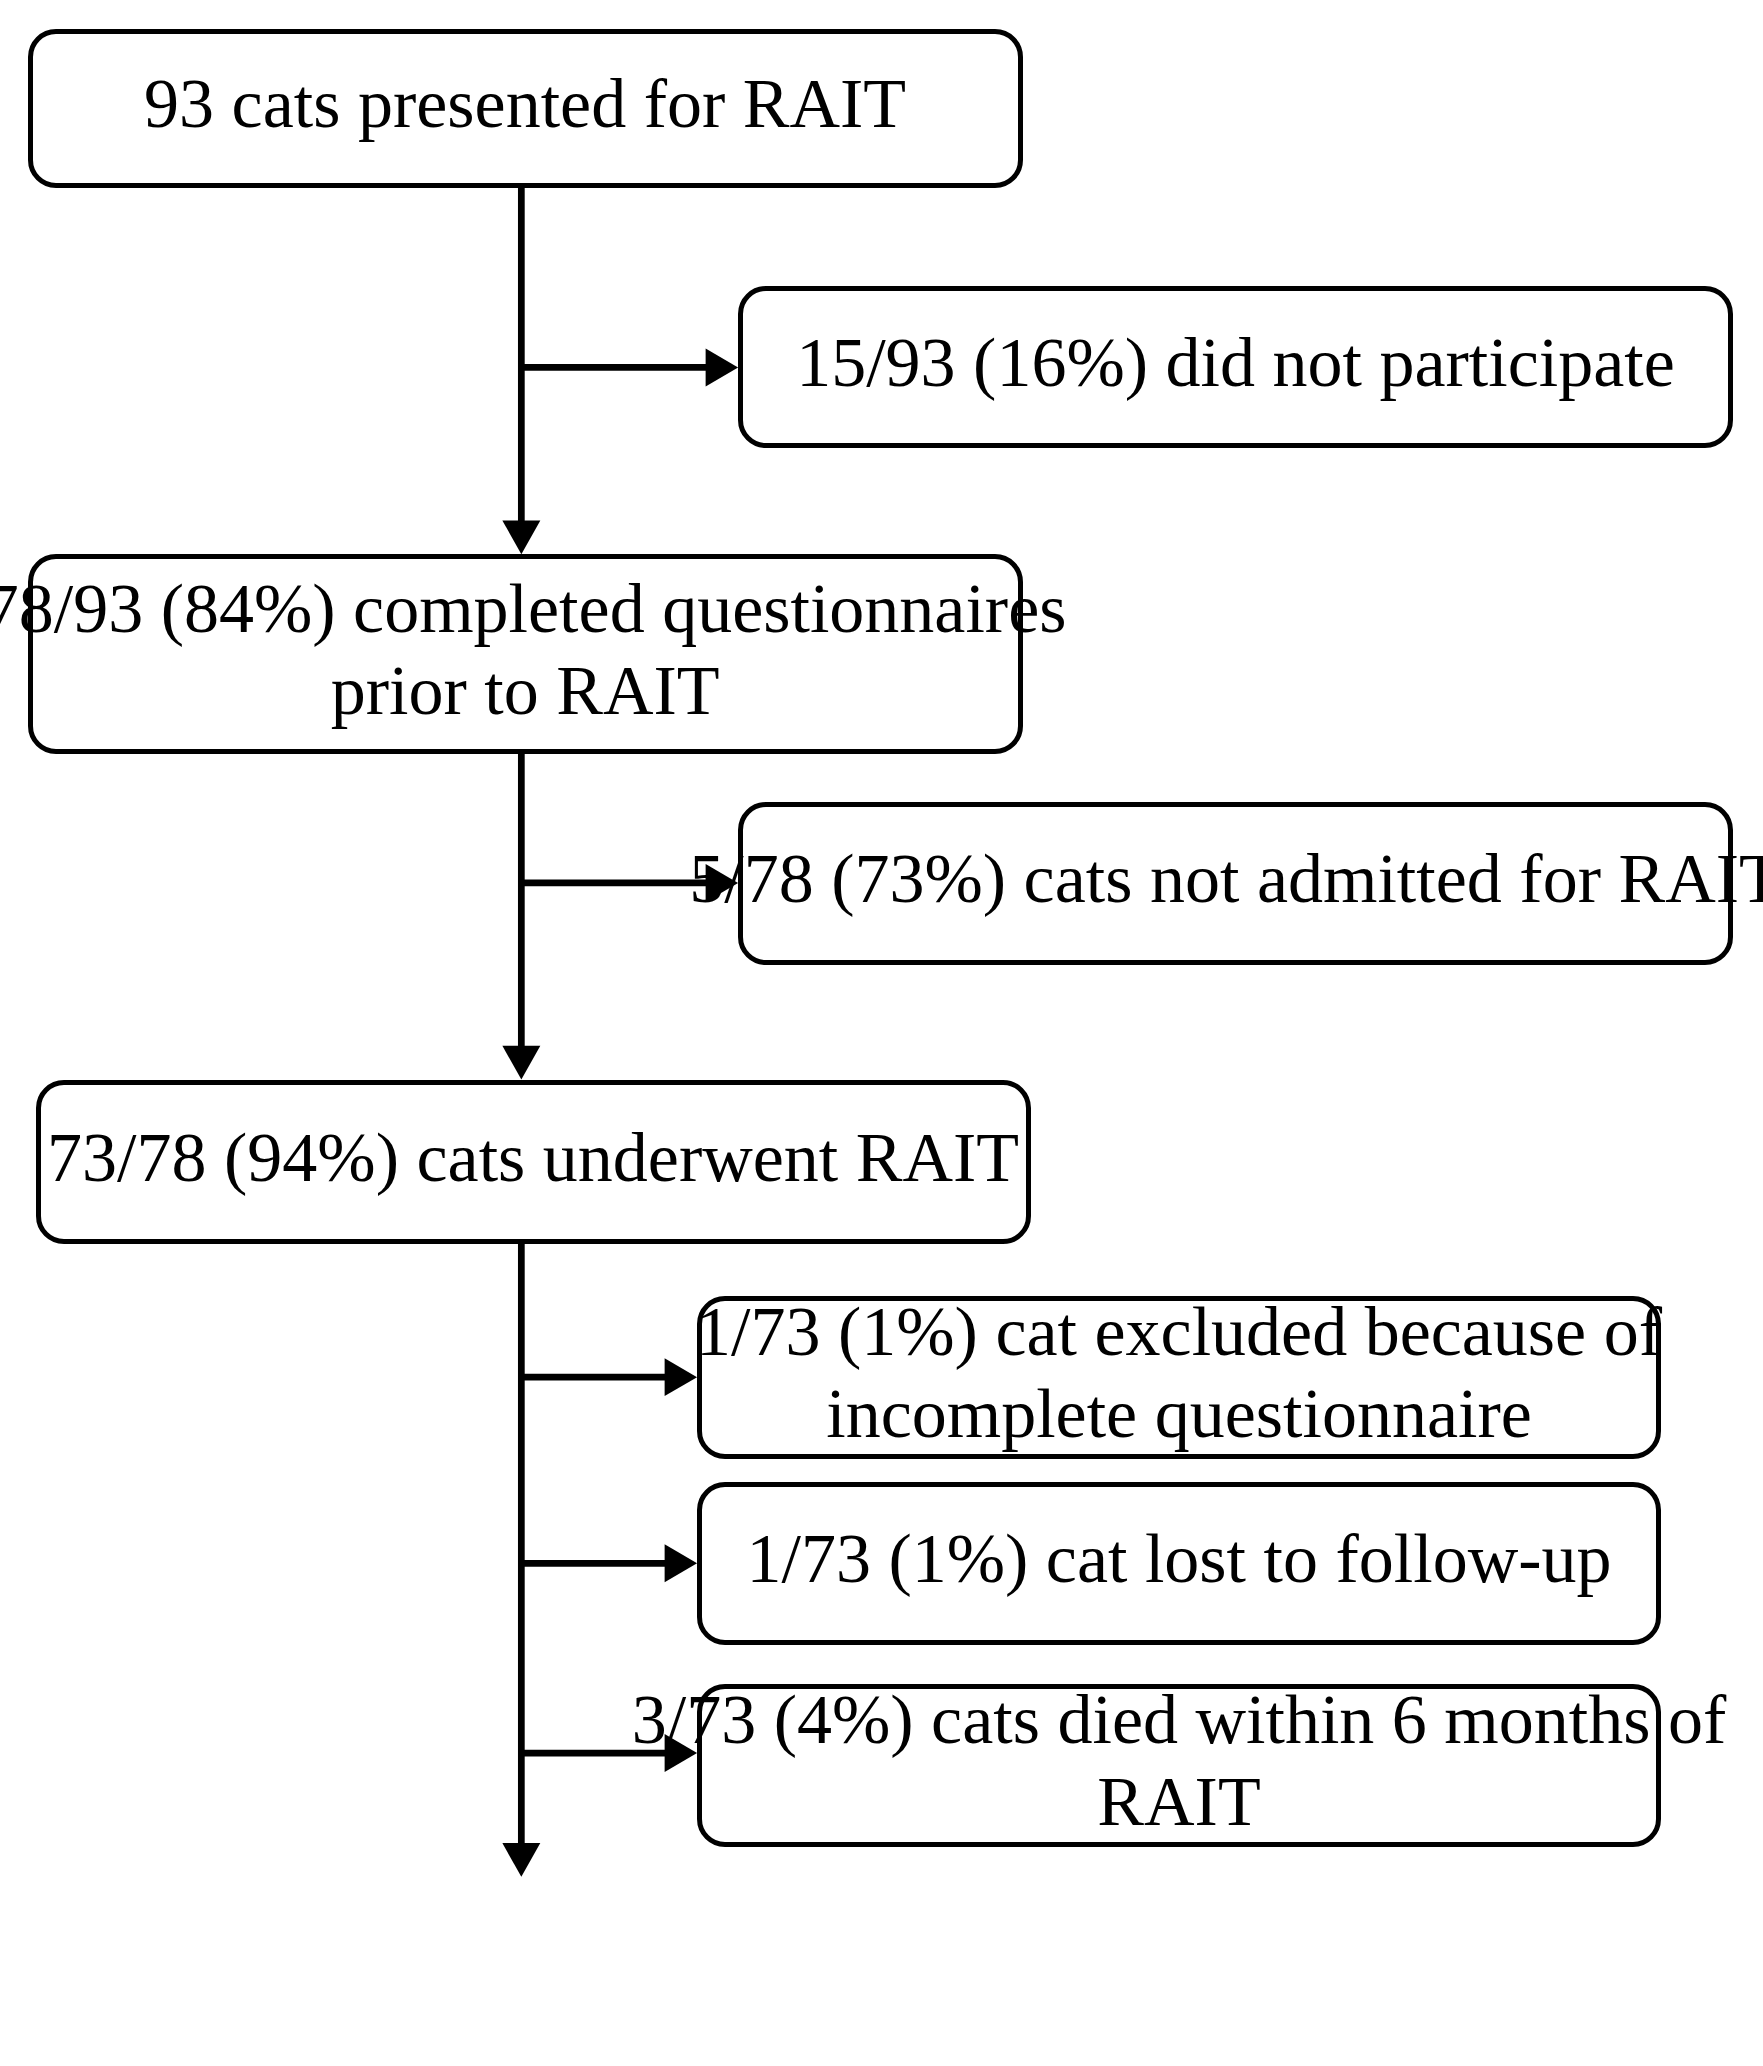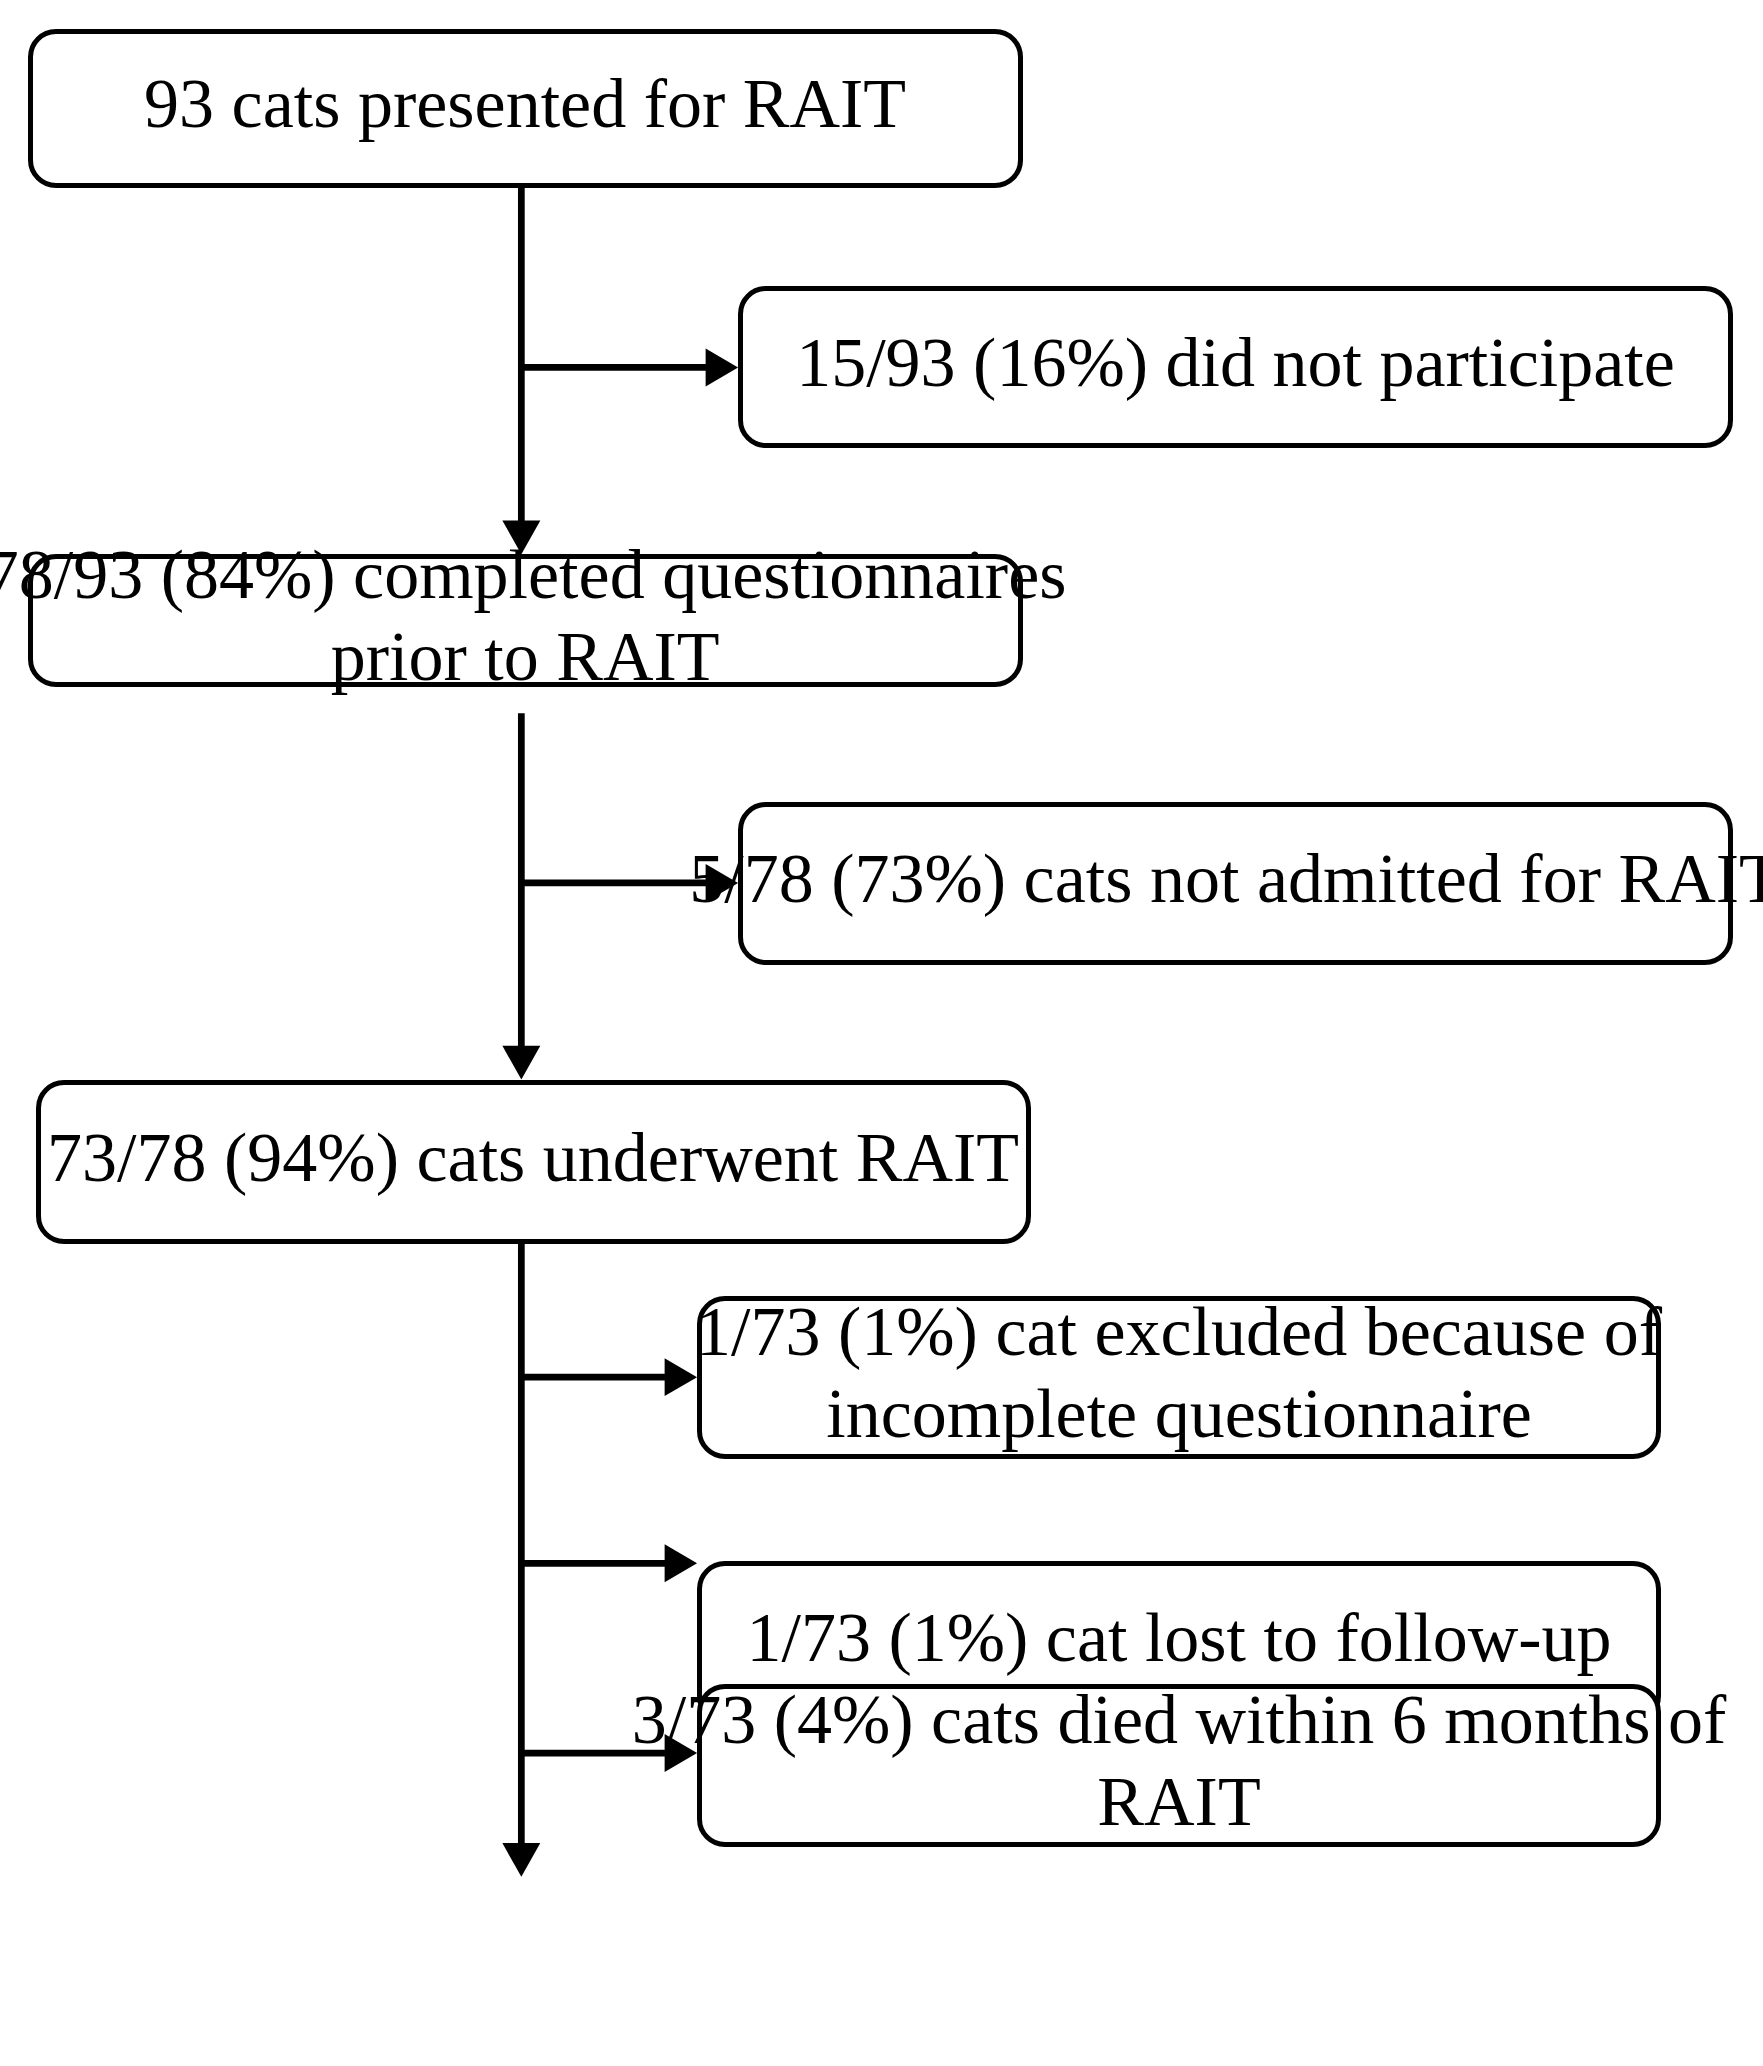--- a/index.html
+++ b/index.html
@@ -43,25 +43,25 @@
     white-space: nowrap;
   }
   
   .col-main { left: 27.6px;  width: 995px; }
   
   .col-side-a { left: 738px; width: 995px; }
   .col-side-b { left: 697px; width: 964px; }
 
   #box-presented   { top: 29px;   height: 159px; }
   #box-no-part     { top: 286px;  height: 162px; text-align: right; }
-  #box-pre-quest   { top: 554px;  height: 133px; }
+  #box-pre-quest   { top: 554px;  height: 200px; }
   #box-not-adm     { top: 802px; height: 163px; }
   #box-underwent   { top: 1080px; height: 164px; margin-left: 8px; }
   #box-excluded    { top: 1296px; height: 163px; }
-  #box-lost        { top: 1561px; height: 163px; }
+  #box-lost        { top: 1482px; height: 163px; }
   #box-died        { top: 1672px; height: 163px; margin-top: 12px; }
   #box-post-quest  { top: 1877px; height: 162px; }
 
   svg line    { stroke: var(--ink, #000000); stroke-width: 11; }
   svg polygon { fill: var(--ink, #000000); }
 </style>
 </head>
 <body>
 
 <div id="canvas">

